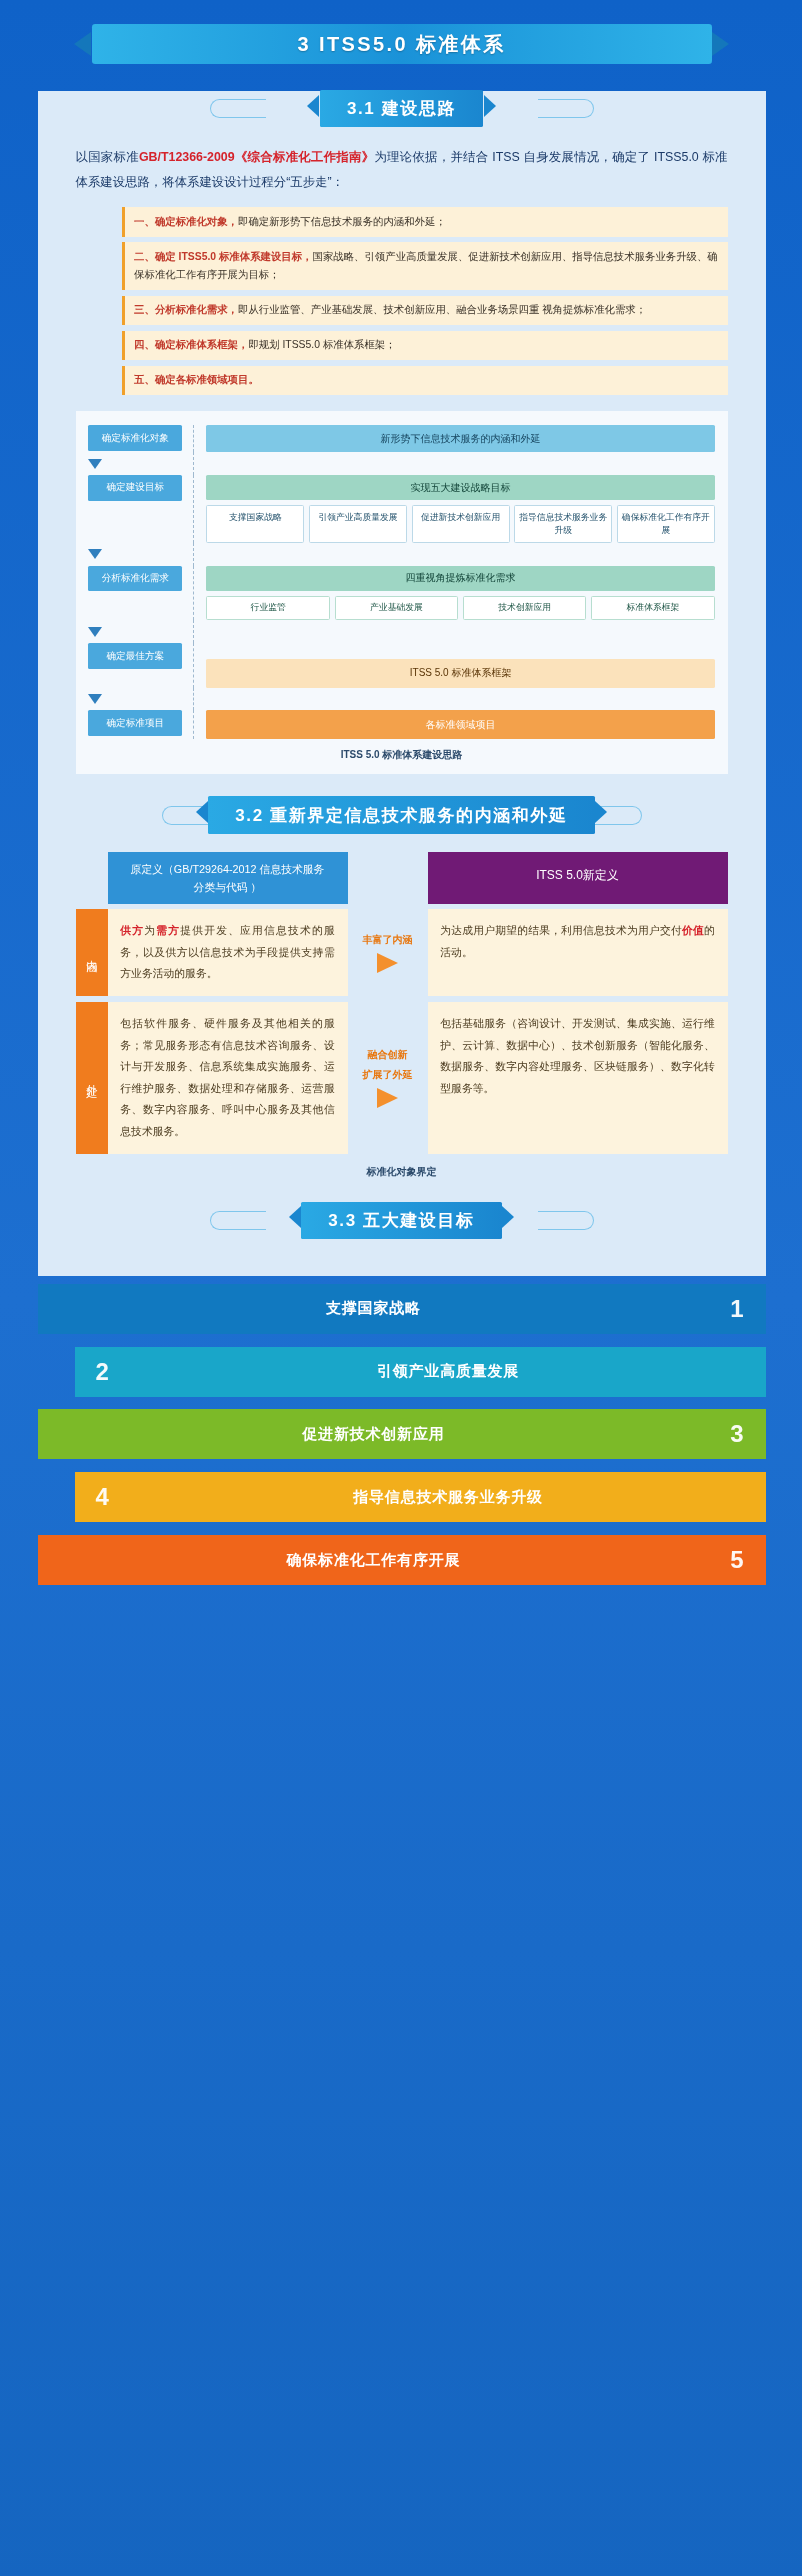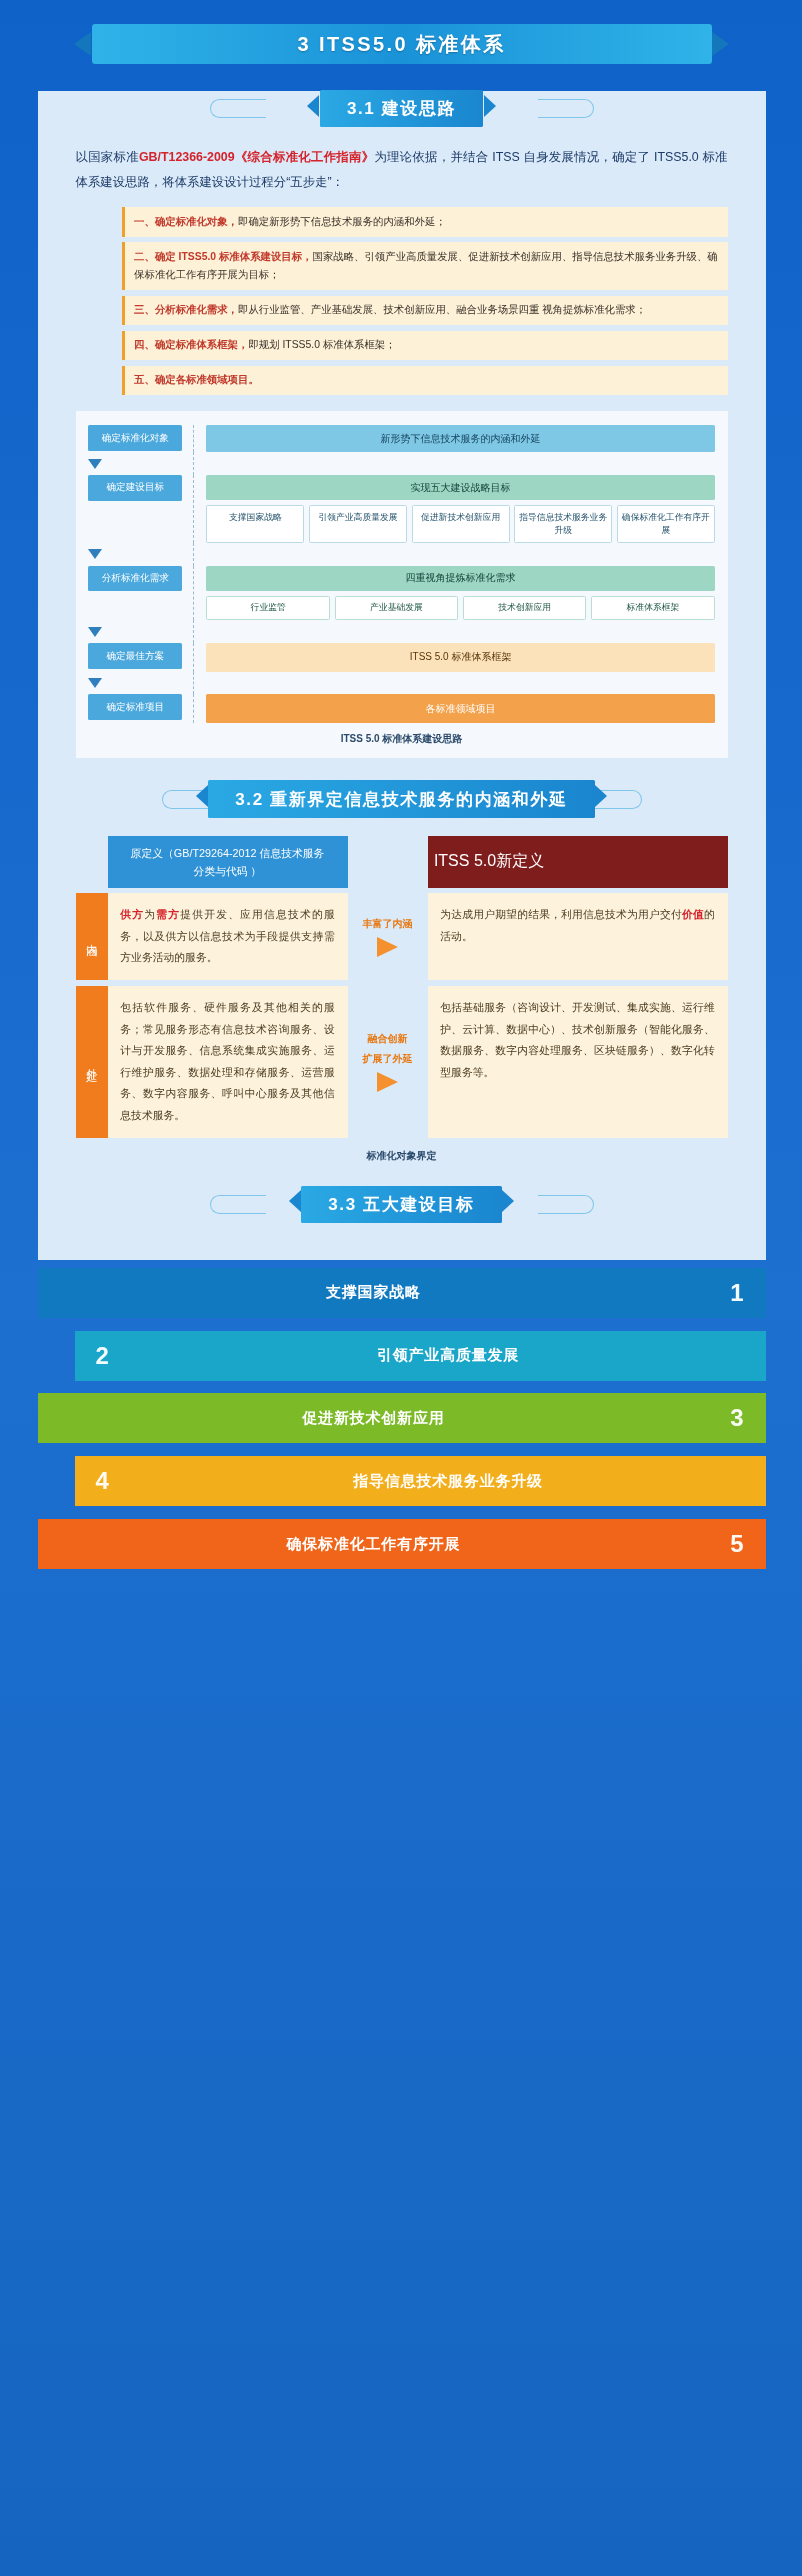--- a/index.html
+++ b/index.html
@@ -188,20 +188,21 @@
     padding: 7.2px;
     border-radius: 1.6px;
   }
   .bar-tan {
     background: #fbe2bb;
     color: #5a3507;
     font-size: 10px;
     text-align: center;
     padding: 7.2px;
     border-radius: 1.6px;
+    margin-top: 16px;
   }
   .chips {
     display: flex;
     gap: 4.8px;
     margin-top: 4.8px;
   }
   .chip {
     flex: 1;
     background: #fff;
     border: 0.8px solid #bcd9e8;
@@ -237,23 +238,24 @@
     grid-column: 2;
     background: #2f92d6;
     color: #fff;
     font-size: 10.8px;
     line-height: 1.7;
     text-align: center;
     padding: 8px 17px;
   }
   .def-head-new {
     grid-column: 4;
-    background: #7f1d1d;
-    color: #fff;
-    font-size: 16px;
+    background: #701a75;
+    color: #fff;
+    font-size: 12px;
+    text-align: center;
     padding: 15px 6.4px;
   }
   .def-row {
     display: grid;
     grid-template-columns: 32px 240px 80px 1fr;
     margin-bottom: 5.6px;
   }
   .def-label {
     background: #f07c1e;
     color: #fff;

